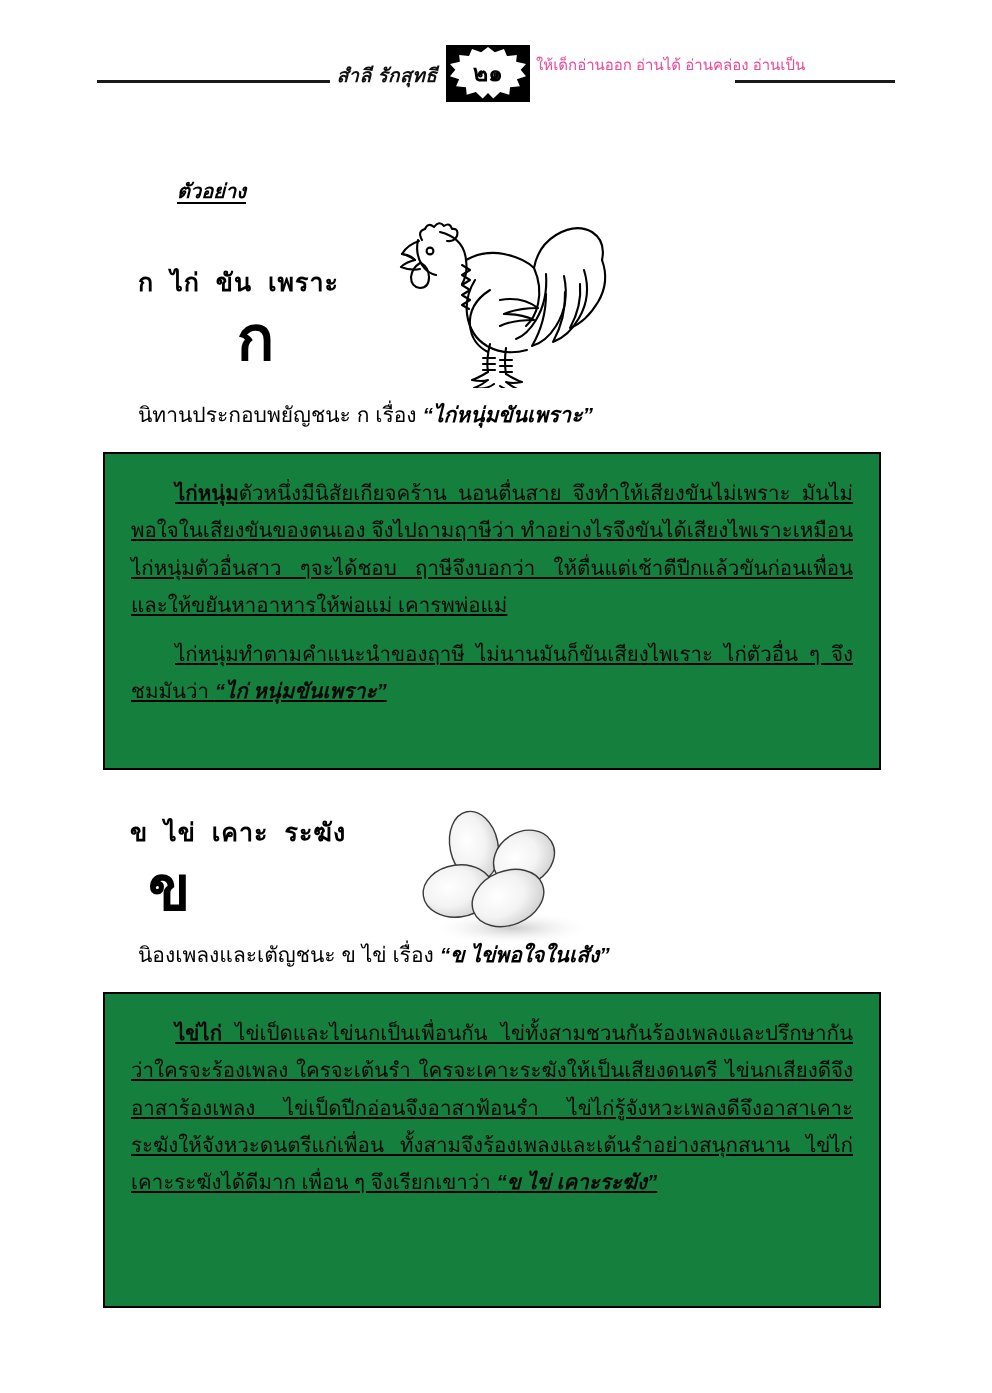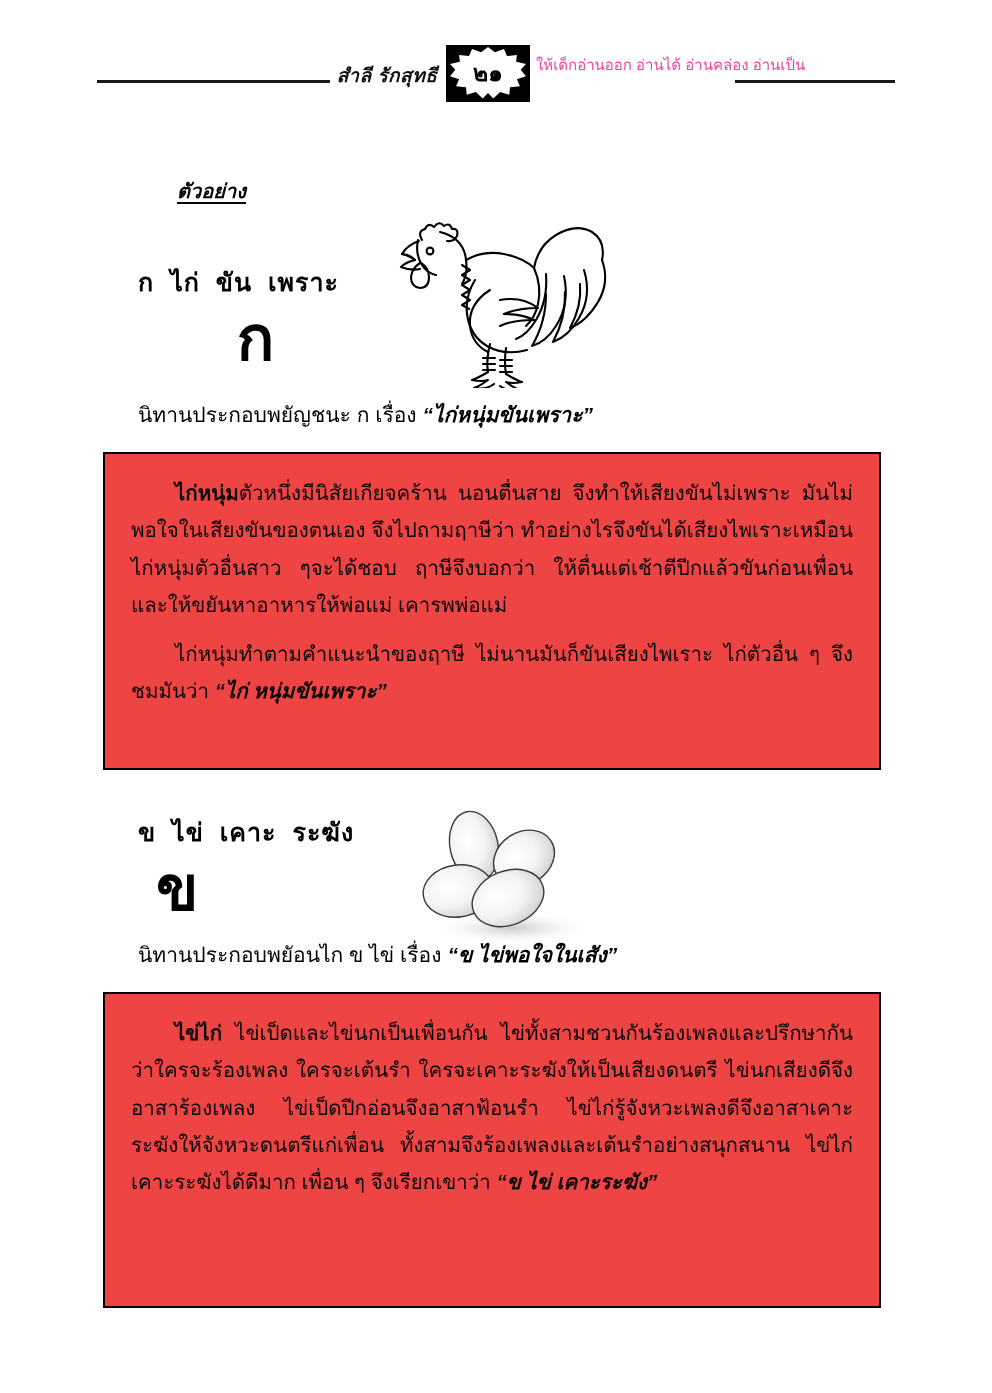--- a/index.html
+++ b/index.html
@@ -147,23 +147,24 @@
   }
   .caption .story-title {
     font-weight: 700;
     font-style: italic;
     margin-left: 6px;
   }
 
   .story-box {
     position: absolute;
     border: 2px solid #000000;
-    background: #ef4444;
+    background: #15803d;
     box-sizing: border-box;
     padding: 20px 26px 14px 26px;
+    text-decoration: underline;
   }
   .story-box p {
     margin: 0;
     font-size: 20.5px;
     line-height: 1.82;
     text-align: justify;
     text-justify: inter-word;
     text-indent: 44px;
     color: #080808;
   }
@@ -249,21 +250,21 @@
 
 <div class="caption" style="left:138px; top:398px;text-align:center;">
   <span>นิทานประกอบพยัญชนะ ก เรื่อง</span><span class="story-title">“ไก่หนุ่มขันเพราะ”</span>
 </div>
 
 <div class="story-box" style="left:103px; top:452px; width:778px; height:318px;">
   <p><b>ไก่หนุ่ม</b><span>ตัวหนึ่งมีนิสัยเกียจคร้าน  นอนตื่นสาย  จึงทำให้เสียงขันไม่เพราะ  มันไม่พอใจในเสียงขันของตนเอง  จึงไปถามฤาษีว่า  ทำอย่างไรจึงขันได้เสียงไพเราะเหมือนไก่หนุ่มตัวอื่นสาว ๆจะได้ชอบ  ฤาษีจึงบอกว่า  ให้ตื่นแต่เช้าตีปีกแล้วขันก่อนเพื่อน  และให้ขยันหาอาหารให้พ่อแม่ เคารพพ่อแม่</span></p>
   <p><span>ไก่หนุ่มทำตามคำแนะนำของฤาษี  ไม่นานมันก็ขันเสียงไพเราะ  ไก่ตัวอื่น ๆ  จึงชมมันว่า </span><span class="story-title">“ไก่ หนุ่มขันเพราะ”</span></p>
 </div>
 
-<div class="letter-block" style="left:138px; top:812px;">
+<div class="letter-block" style="left:130px; top:812px;">
   <div class="letter-words">
     <span>ข</span><span>ไข่</span><span>เคาะ</span><span>ระฆัง</span>
   </div>
   <div class="letter-big">ข</div>
 </div>
 
 <div class="illus" style="left:420px; top:806px;">
   <svg width="210" height="140" viewBox="0 0 210 140">
     <defs>
       <radialGradient id="eggShade" cx="38%" cy="40%" r="68%">
@@ -282,18 +283,18 @@
 
     <ellipse cx="104" cy="52" rx="32" ry="26" transform="rotate(-32 104 52)" fill="url(#eggShade)" stroke="#3a3a3a" stroke-width="1.4"></ellipse>
 
     <ellipse cx="38" cy="85" rx="35" ry="26" transform="rotate(-8 38 85)" fill="url(#eggShade)" stroke="#3a3a3a" stroke-width="1.4"></ellipse>
 
     <ellipse cx="88" cy="92" rx="37" ry="27" transform="rotate(-22 88 92)" fill="url(#eggShade)" stroke="#3a3a3a" stroke-width="1.4"></ellipse>
   </svg>
 </div>
 
 <div class="caption" style="left:138px; top:938px;">
-  <span>นิทานประกอบพยัอนไก ข ไข่ เรื่อง</span><span class="story-title">“ข ไข่พอใจในเสัง”</span>
+  <span>นิองเพลงและเตัญชนะ ข ไข่ เรื่อง</span><span class="story-title">“ข ไข่พอใจในเสัง”</span>
 </div>
 
 <div class="story-box" style="left:103px; top:992px; width:778px; height:316px;">
   <p><b>ไข่ไก่</b><span> ไข่เป็ดและไข่นกเป็นเพื่อนกัน  ไข่ทั้งสามชวนกันร้องเพลงและปรึกษากันว่าใครจะร้องเพลง  ใครจะเต้นรำ  ใครจะเคาะระฆังให้เป็นเสียงดนตรี  ไข่นกเสียงดีจึงอาสาร้องเพลง  ไข่เป็ดปีกอ่อนจึงอาสาฟ้อนรำ  ไข่ไก่รู้จังหวะเพลงดีจึงอาสาเคาะระฆังให้จังหวะดนตรีแก่เพื่อน  ทั้งสามจึงร้องเพลงและเต้นรำอย่างสนุกสนาน ไข่ไก่เคาะระฆังได้ดีมาก เพื่อน ๆ จึงเรียกเขาว่า </span><span class="story-title">“ข ไข่ เคาะระฆัง”</span></p>
 </div>
 
 </body></html>

